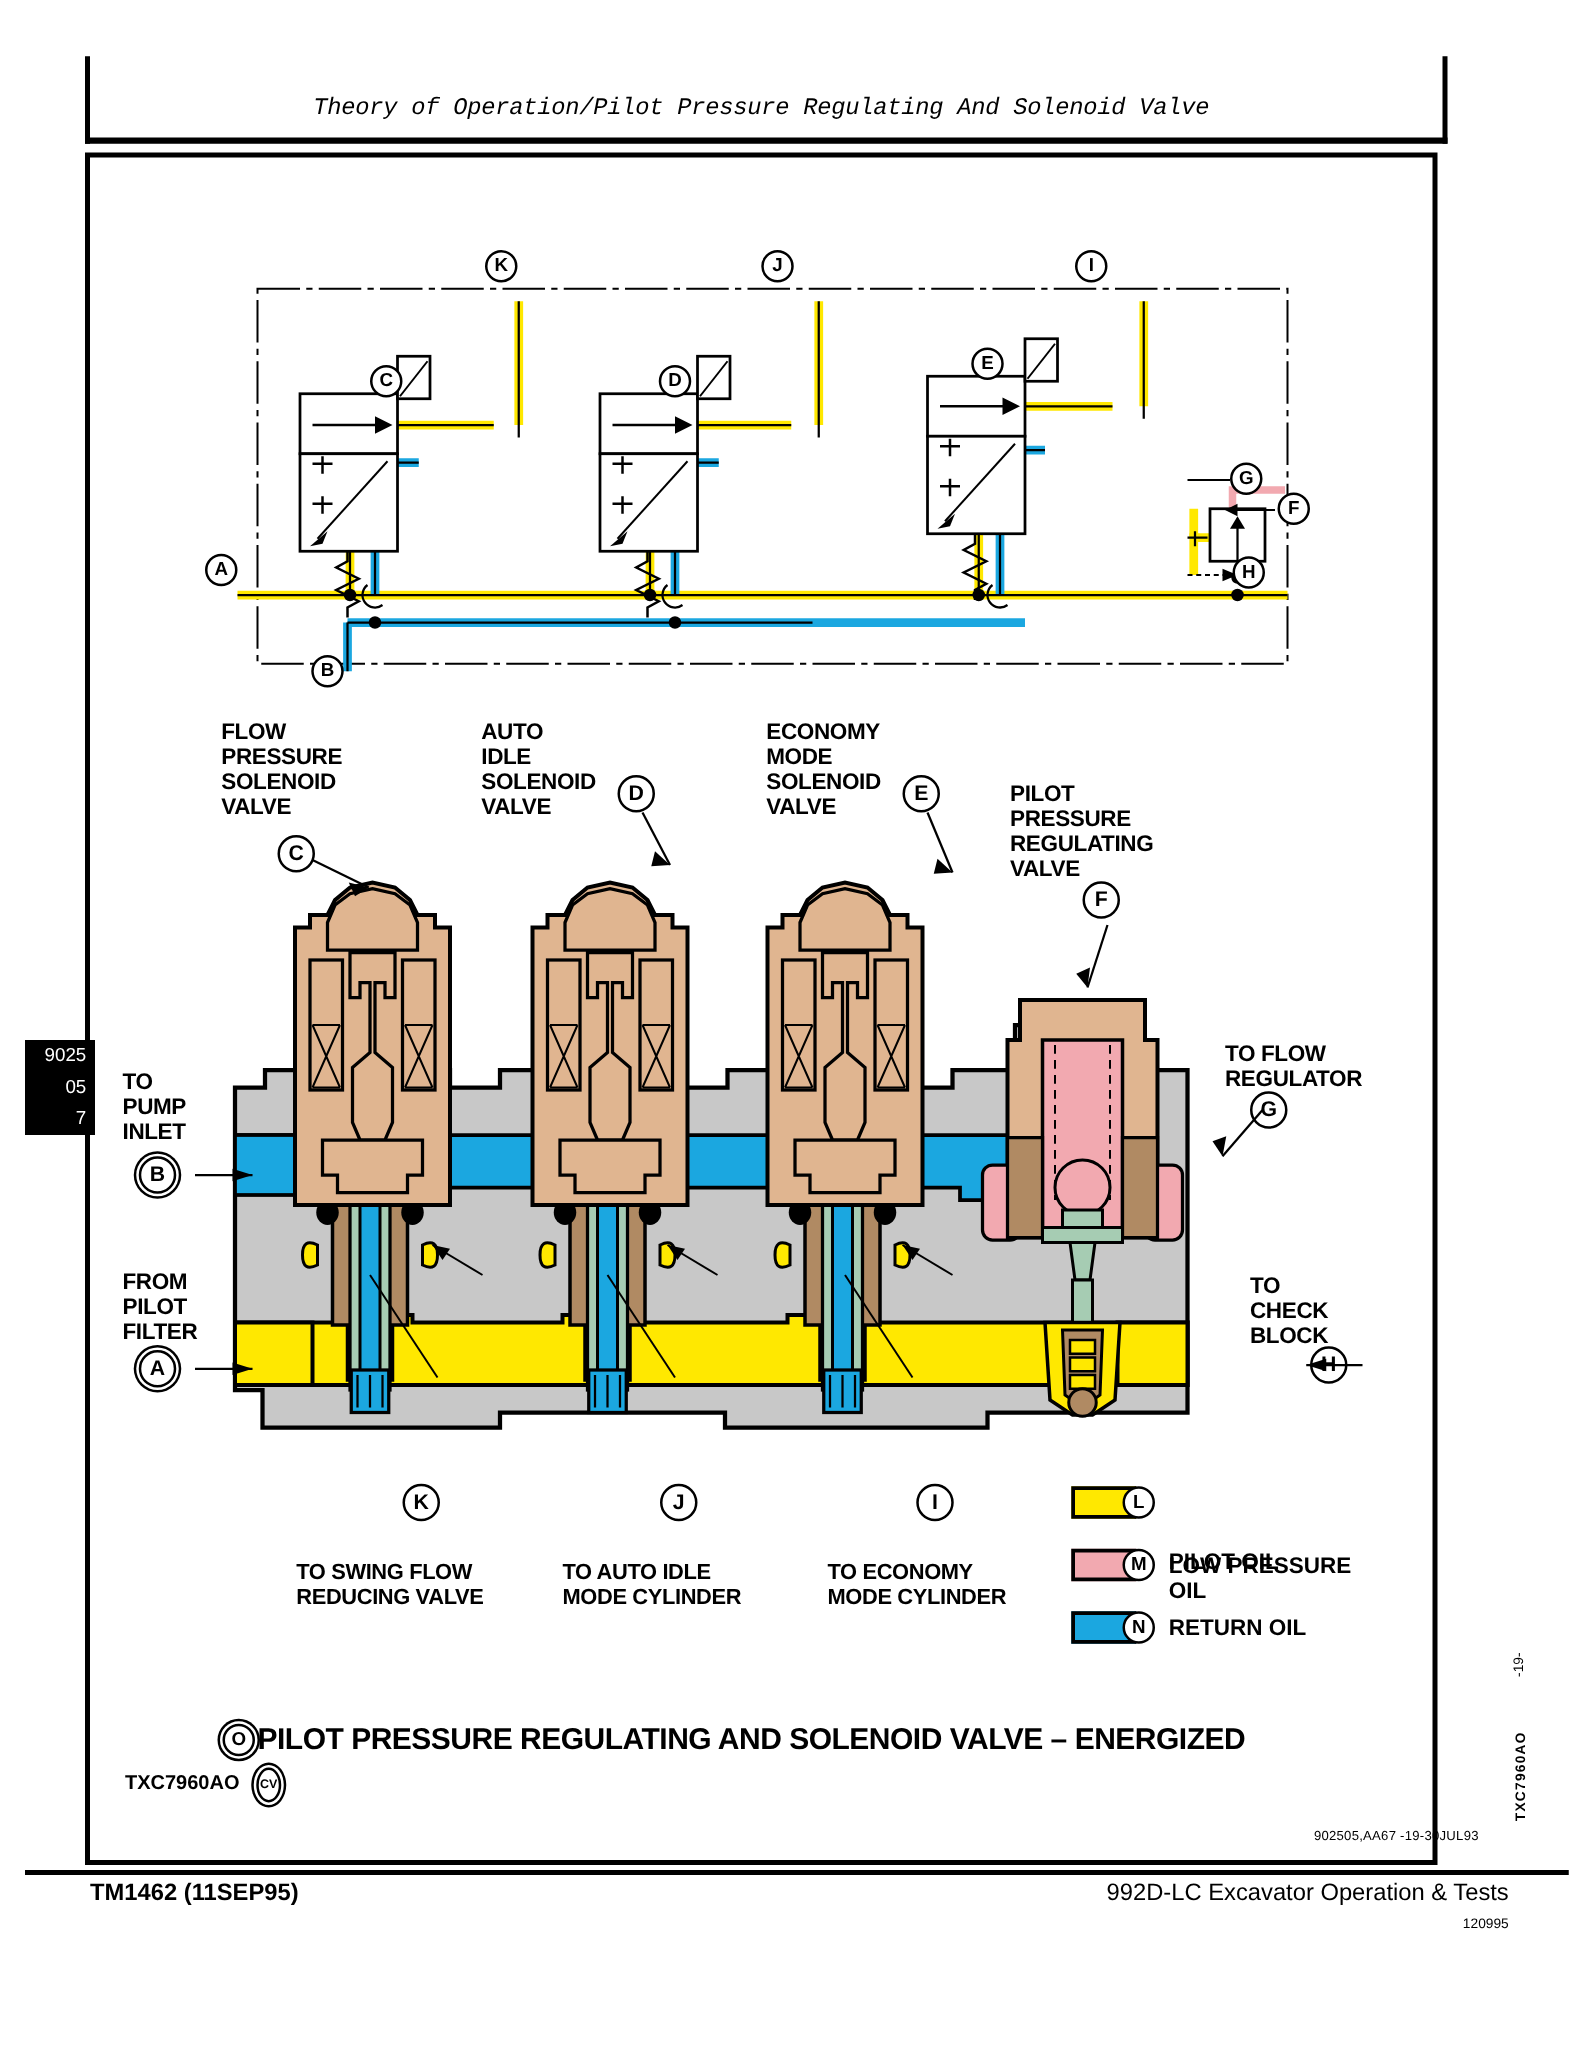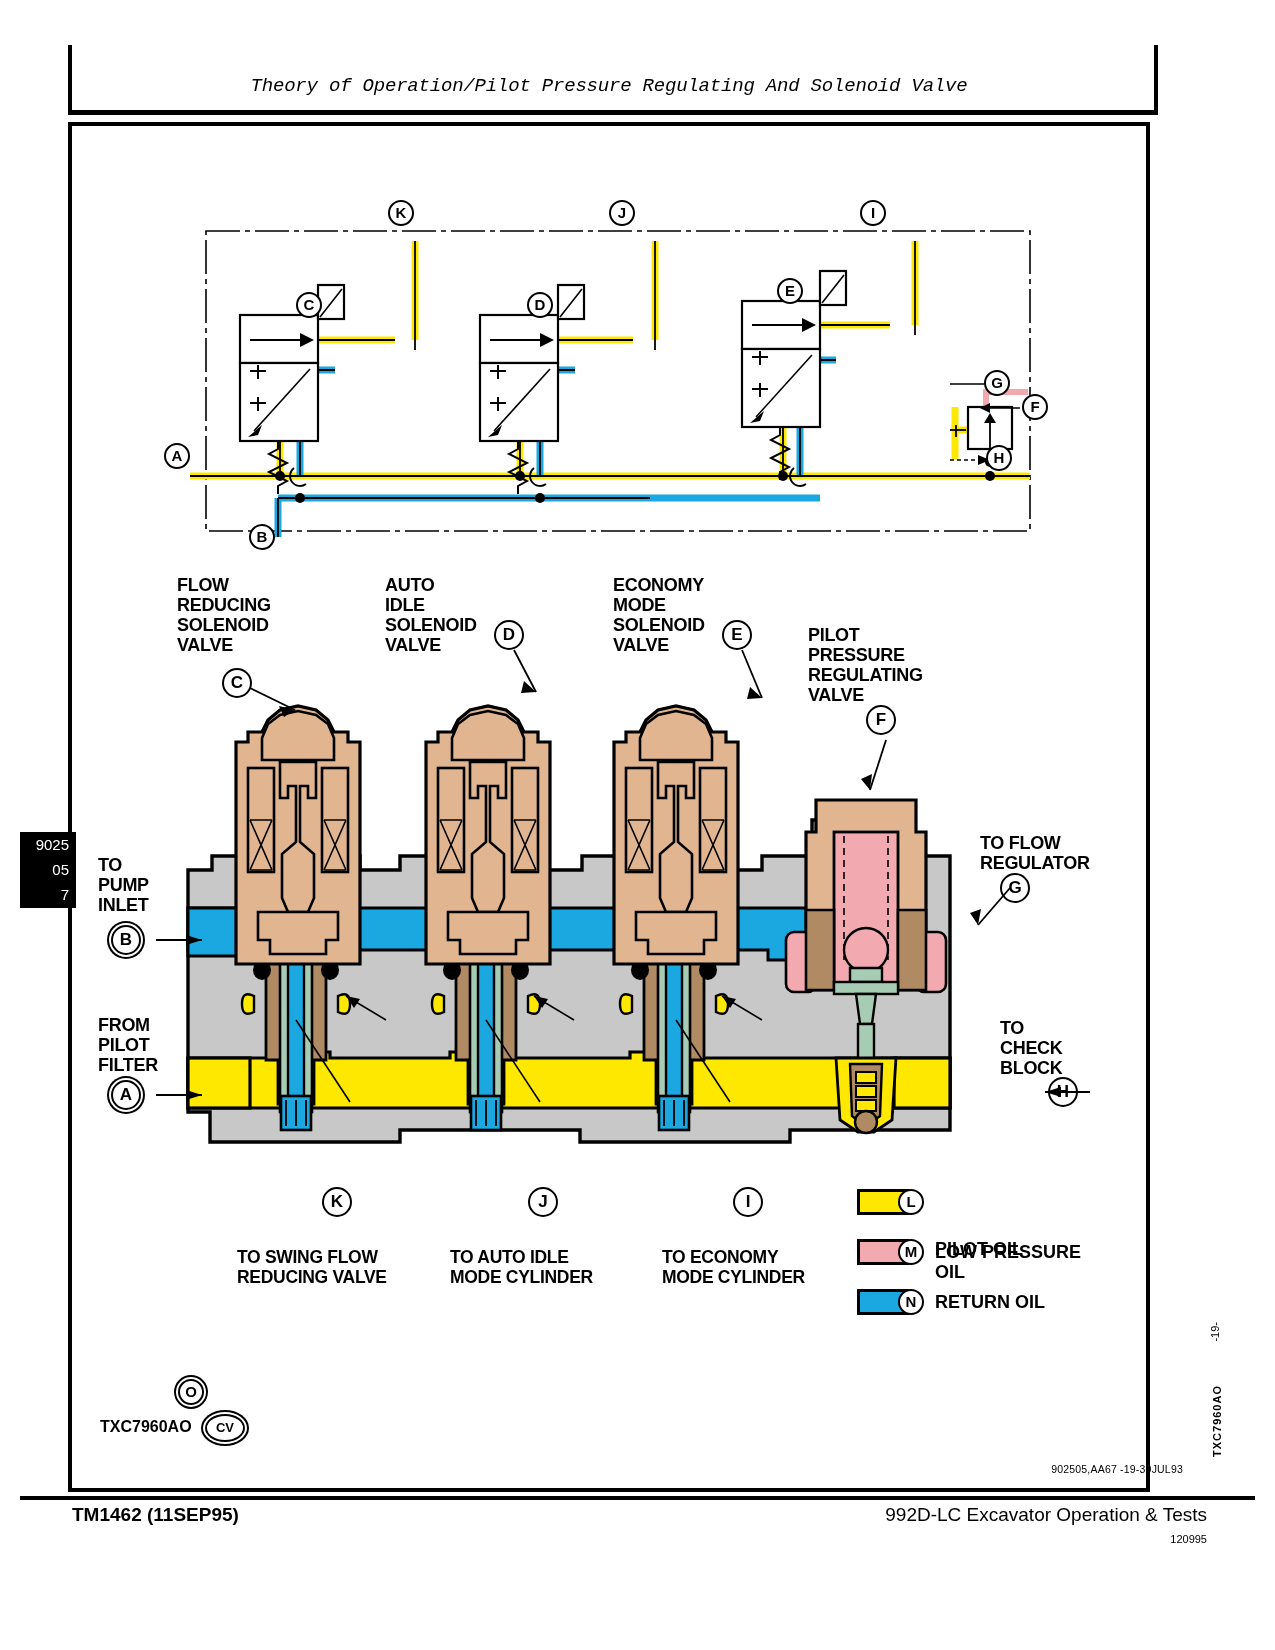--- a/index.html
+++ b/index.html
@@ -341,21 +341,21 @@
       <line x1="612" y1="360" x2="572" y2="336"></line>
     </g>
     <g fill="#000">
       <path d="M196 336 l14 3 l-6 9 Z"></path>
       <path d="M384 336 l14 3 l-6 9 Z"></path>
       <path d="M572 336 l14 3 l-6 9 Z"></path>
     </g>
   </svg>
 
   <div class="lbl" style="left:177px;top:575px;">FLOW
-REDUCING
+PRESSURE
 SOLENOID
 VALVE</div>
   <div class="lbl" style="left:385px;top:575px;">AUTO
 IDLE
 SOLENOID
 VALVE</div>
   <div class="lbl" style="left:613px;top:575px;">ECONOMY
 MODE
 SOLENOID
 VALVE</div>
@@ -425,23 +425,24 @@
   <div class="lg-sw" style="left:857px;top:1239px;background:#F2A9B0;"></div>
   <div class="bub" style="left:898px;top:1239px;">M</div>
   <div class="lg-tx" style="left:935px;top:1242px;">LOW PRESSURE
 OIL</div>
 
   <div class="lg-sw" style="left:857px;top:1289px;background:#1BA7E0;"></div>
   <div class="bub" style="left:898px;top:1289px;">N</div>
   <div class="lg-tx" style="left:935px;top:1292px;">RETURN OIL</div>
 
   <div class="bub dbl" style="left:178px;top:1379px;">O</div>
+  <div class="caption">PILOT PRESSURE REGULATING AND SOLENOID VALVE – ENERGIZED</div>
 
   <div class="txc">TXC7960AO</div>
-  <div class="bub dbl" style="left:205px;top:1414px;width:40px;height:28px;line-height:24px;font-size:13px;">CV</div>
+  <div class="bub dbl" style="left:205px;top:1414px;width:20px;height:28px;line-height:24px;font-size:10px;">CV</div>
 
   <div class="tinyprint">902505,AA67    -19-30JUL93</div>
   <div class="vertcode">TXC7960AO</div>
   <div class="vertdash">-19-</div>
 
   <div class="ftr-line"></div>
   <div class="ftr ftr-left">TM1462 (11SEP95)</div>
   <div class="ftr ftr-right">992D-LC Excavator Operation &amp; Tests</div>
   <div class="ftr-code">120995</div>
 

